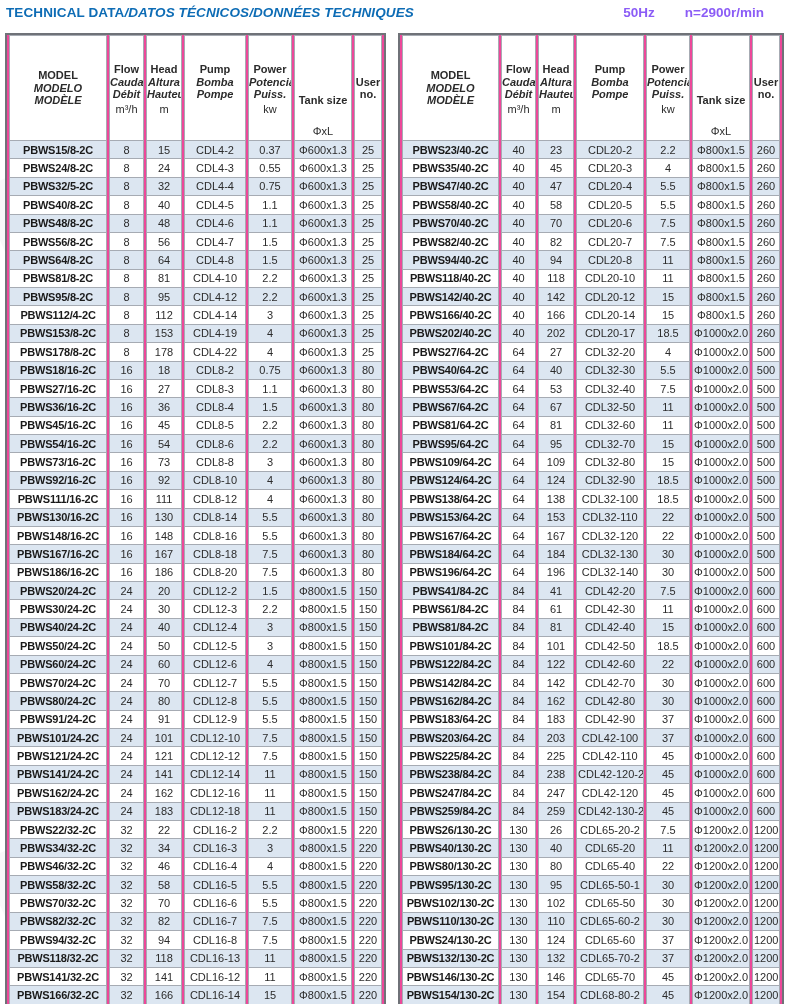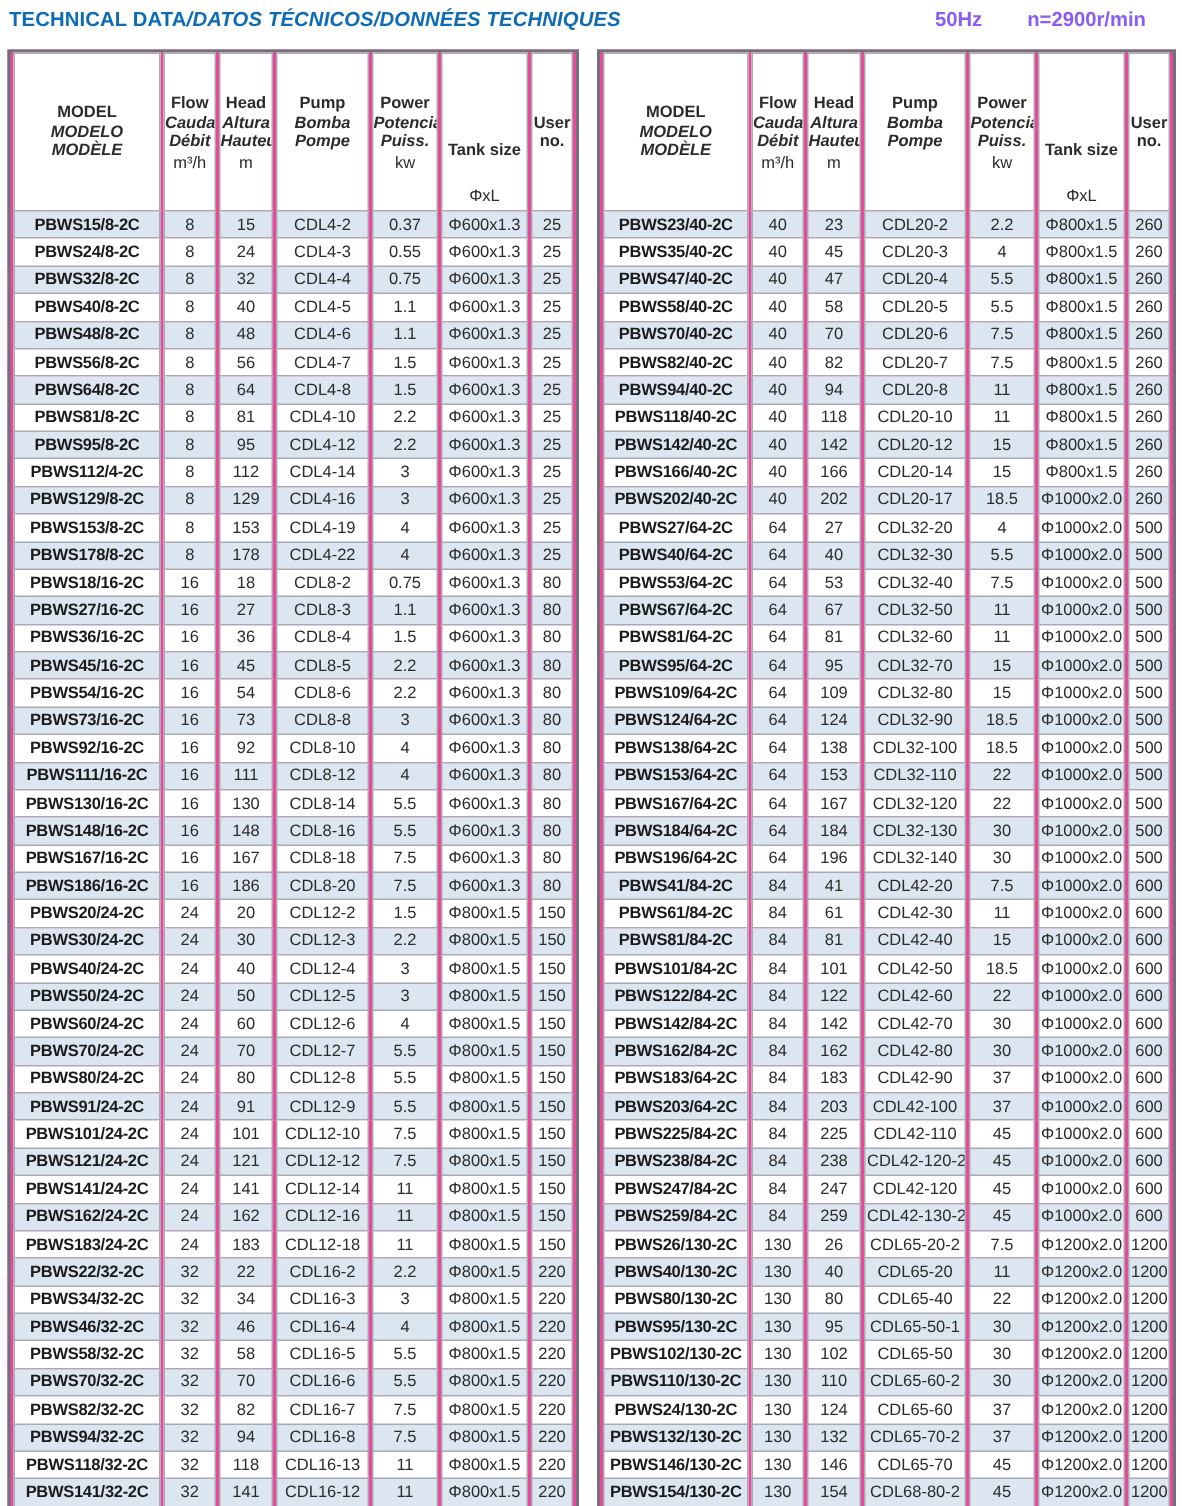--- a/index.html
+++ b/index.html
@@ -184,21 +184,21 @@
           <tr>
             <td class="model">PBWS24/8-2C</td>
             <td>8</td>
             <td>24</td>
             <td>CDL4-3</td>
             <td>0.55</td>
             <td>Φ600x1.3</td>
             <td>25</td>
           </tr>
           <tr>
-            <td class="model">PBWS32/8-2C</td>
+            <td class="model">PBWS32/5-2C</td>
             <td>8</td>
             <td>32</td>
             <td>CDL4-4</td>
             <td>0.75</td>
             <td>Φ600x1.3</td>
             <td>25</td>
           </tr>
           <tr>
             <td class="model">PBWS40/8-2C</td>
             <td>8</td>
@@ -251,29 +251,20 @@
             <td>CDL4-12</td>
             <td>2.2</td>
             <td>Φ600x1.3</td>
             <td>25</td>
           </tr>
           <tr>
             <td class="model">PBWS112/4-2C</td>
             <td>8</td>
             <td>112</td>
             <td>CDL4-14</td>
-            <td>3</td>
-            <td>Φ600x1.3</td>
-            <td>25</td>
-          </tr>
-          <tr>
-            <td class="model">PBWS129/8-2C</td>
-            <td>8</td>
-            <td>129</td>
-            <td>CDL4-16</td>
             <td>3</td>
             <td>Φ600x1.3</td>
             <td>25</td>
           </tr>
           <tr>
             <td class="model">PBWS153/8-2C</td>
             <td>8</td>
             <td>153</td>
             <td>CDL4-19</td>
             <td>4</td>

